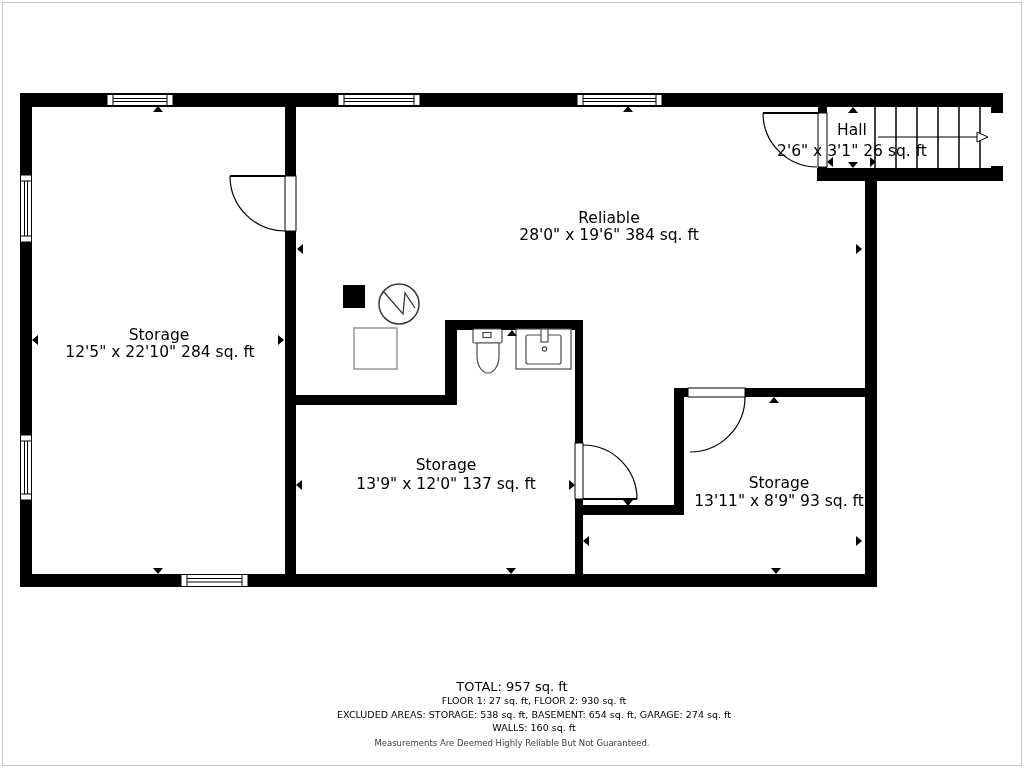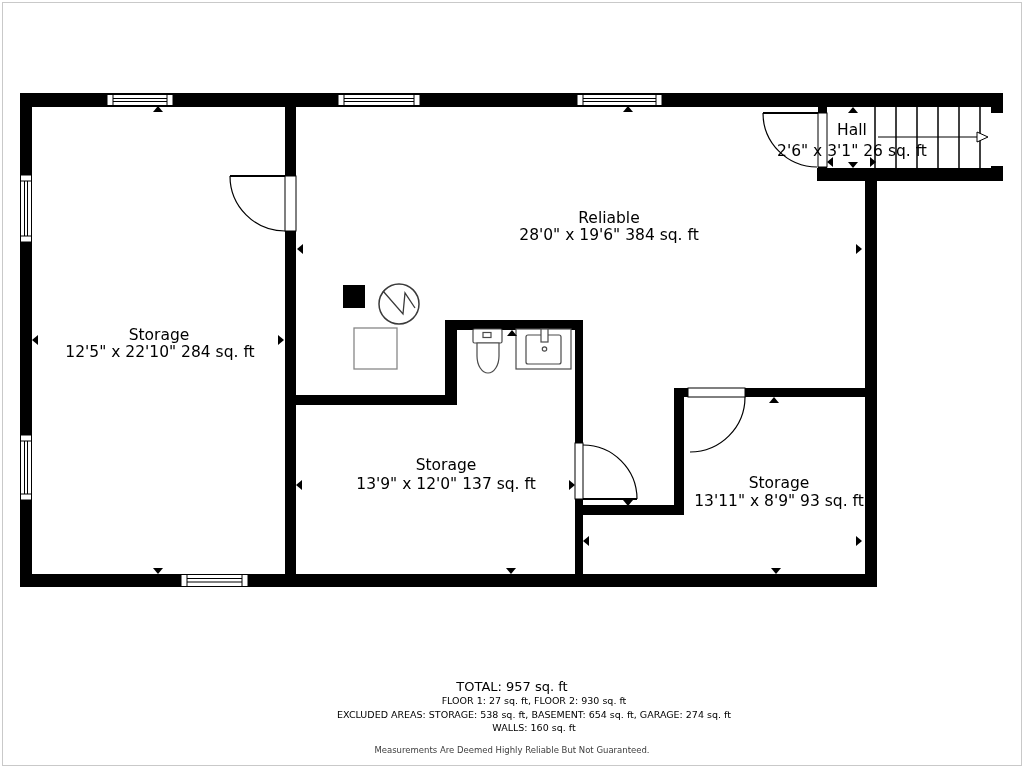--- a/index.html
+++ b/index.html
@@ -26,21 +26,21 @@
   }
   .summary{
     position:absolute;
     left:0;right:0;top:680px;
     text-align:center;
     color:#000;
   }
   .summary .line-total{font-size:13px;font-weight:normal;line-height:14px;}
   .summary .line{font-size:9.5px;line-height:13.5px;padding-left:44px;}
   .summary .line-disclaimer{
-    font-size:8.5px;line-height:11px;margin-top:10px;color:#3d3d3d;
+    font-size:8.5px;line-height:11px;margin-top:3px;color:#3d3d3d;
   }
 </style>
 </head>
 <body>
 
 <div class="canvas">
 
   <svg class="plan-svg" width="1024" height="768" viewBox="0 0 1024 768">
 
     <g fill="#000000">

